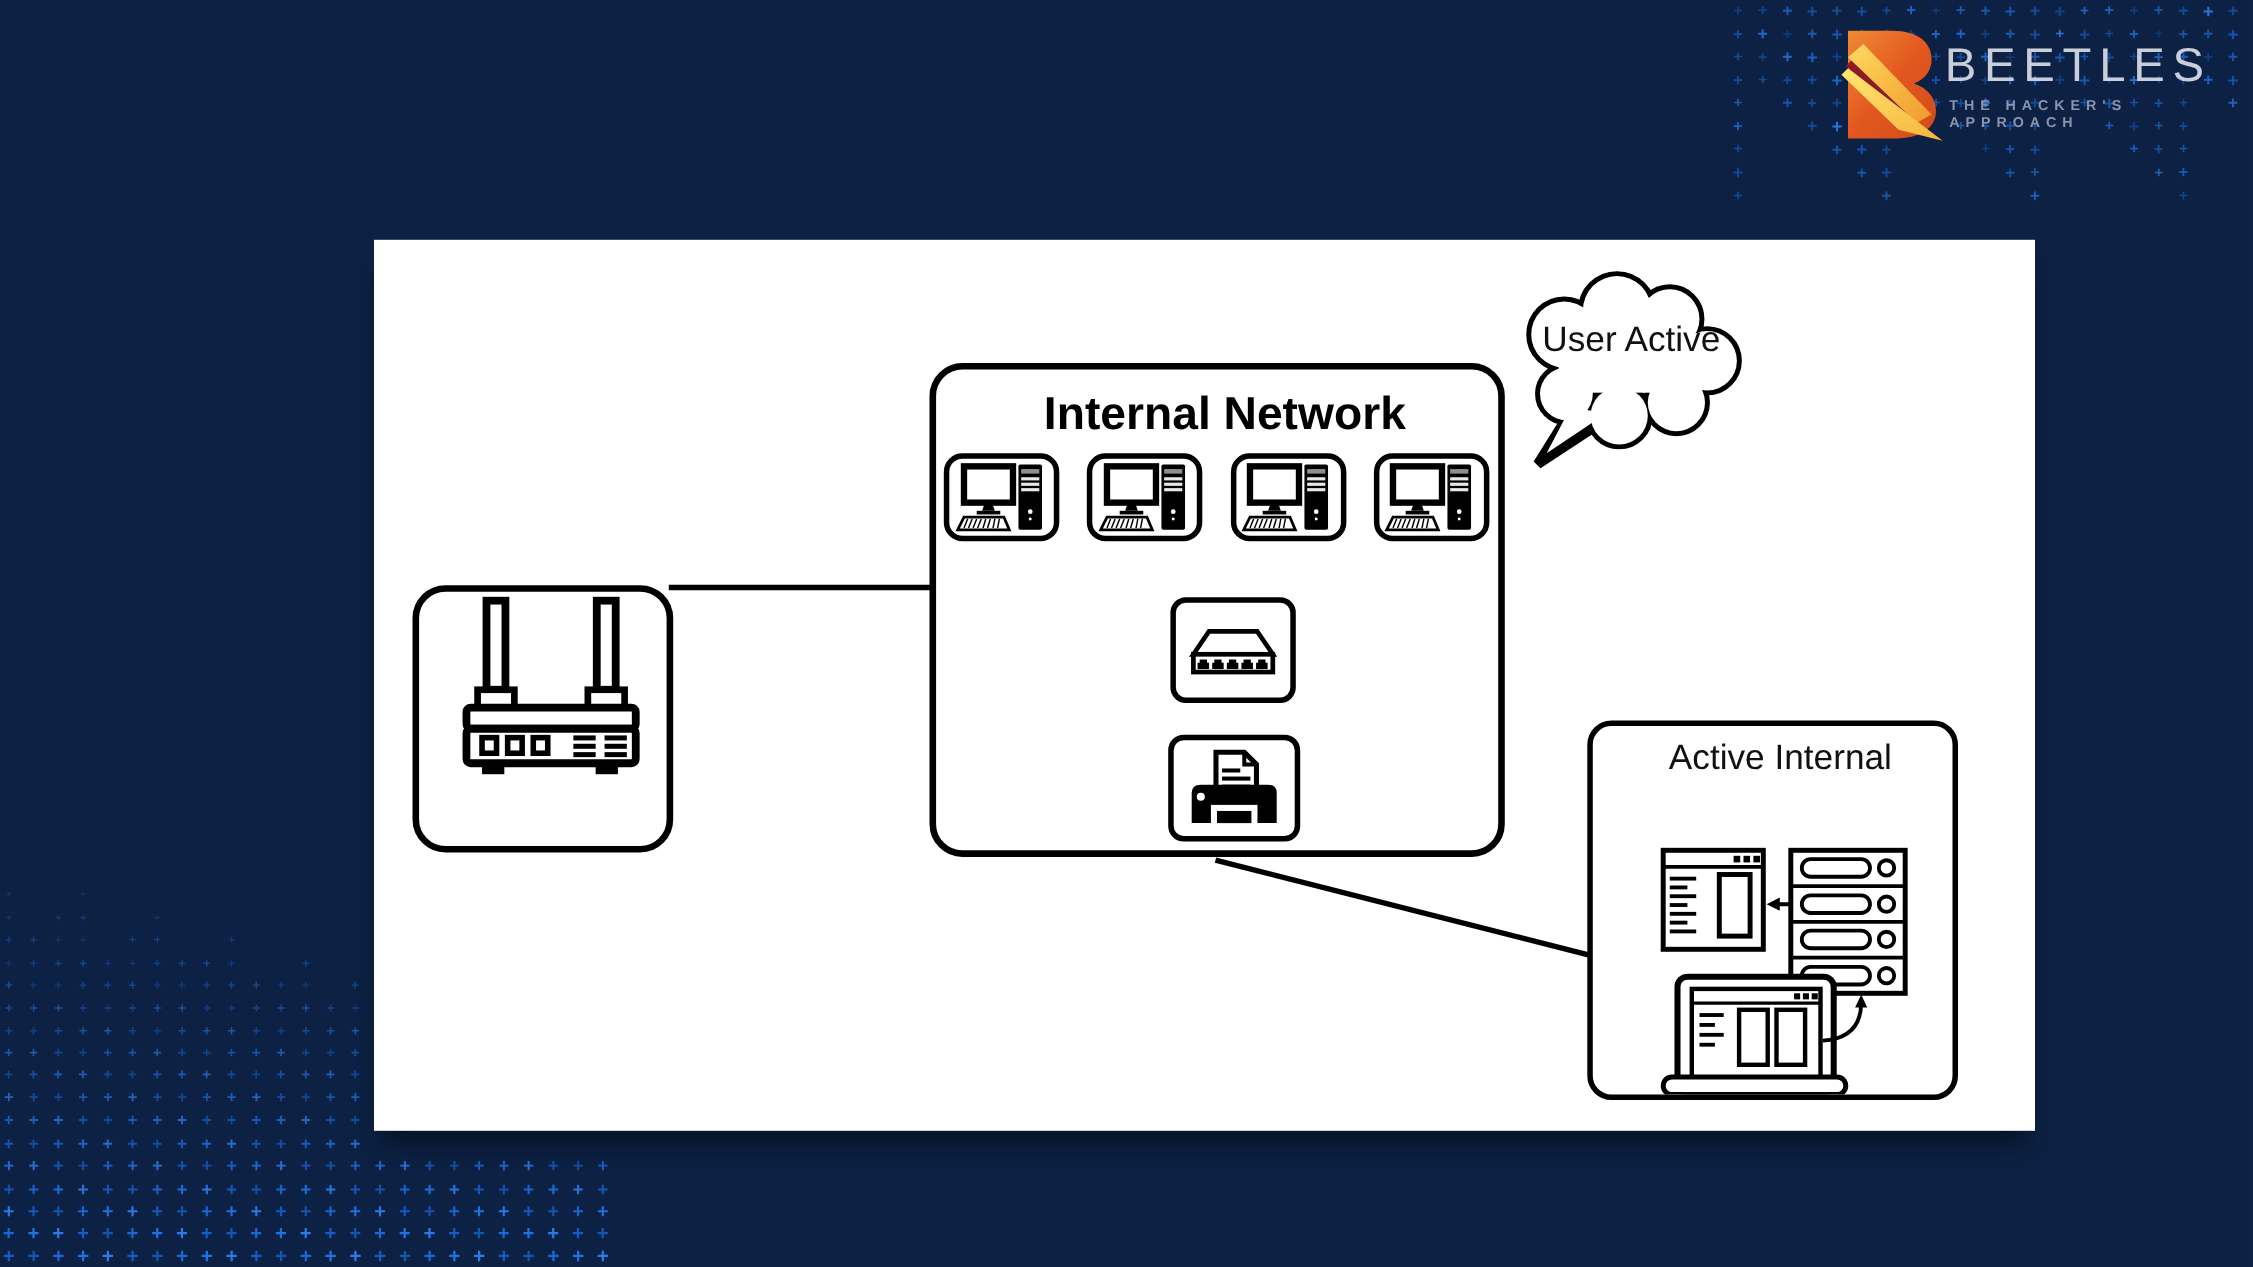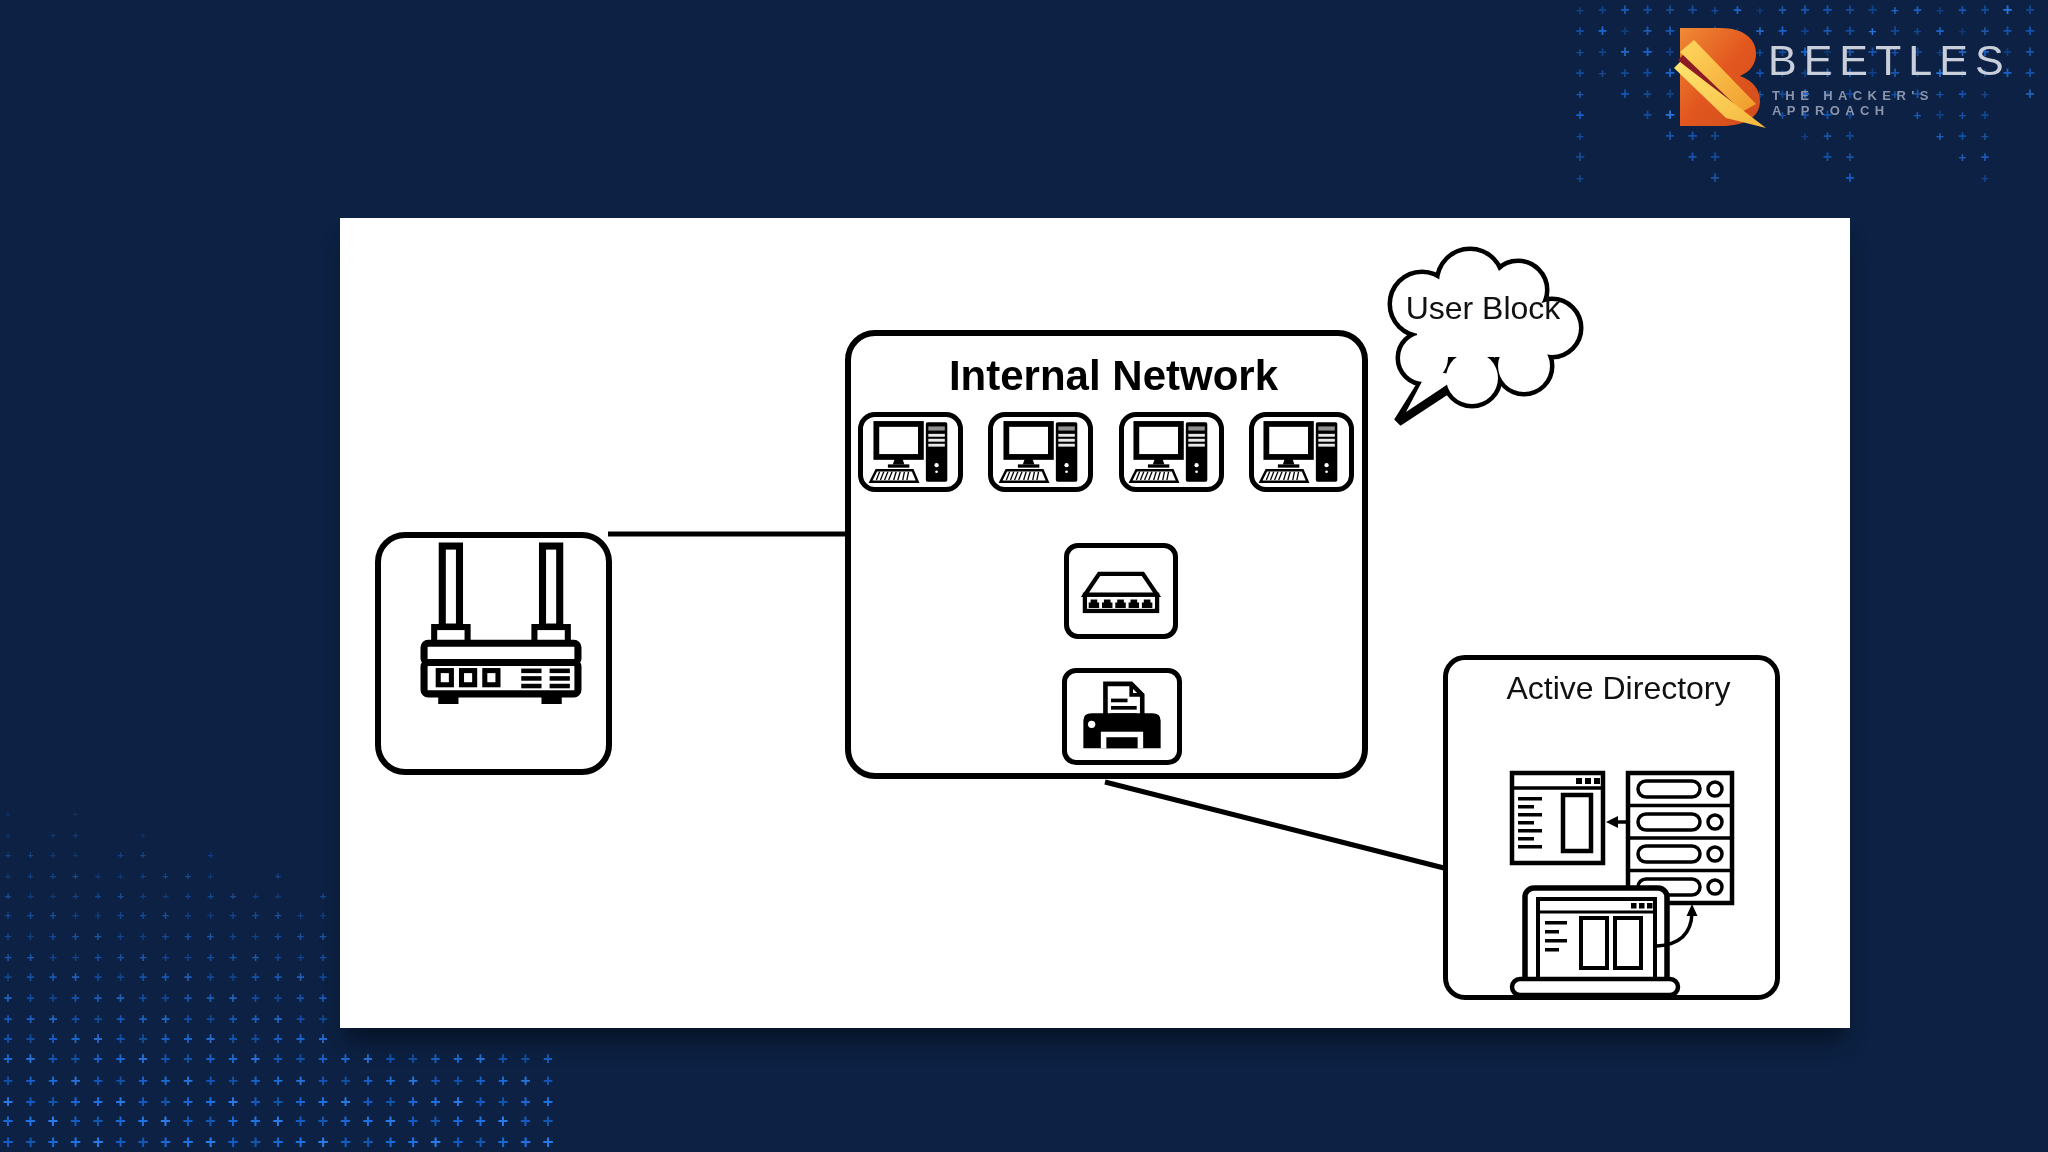--- a/index.html
+++ b/index.html
@@ -687,25 +687,25 @@
           <circle cx="50" cy="62" r="30"></circle>
             <circle cx="98" cy="40" r="31"></circle>
             <circle cx="146" cy="48" r="27"></circle>
           <circle cx="180" cy="86" r="27"></circle>
             <circle cx="152" cy="124" r="26"></circle>
             <circle cx="100" cy="136" r="26"></circle>
           <circle cx="52" cy="116" r="24"></circle>
           <rect x="45" y="55" width="115" height="60"></rect>
         </g>
       </svg>
-      <div class="lbl-reg">User Block</div>
+      <div class="lbl-reg">User Active</div>
     </div>
 
     <div class="node adb">
-      <div class="lbl-reg">Active Directory</div>
+      <div class="lbl-reg">Active Internal</div>
       <svg width="327" height="280" viewBox="0 0 327 280" style="position:absolute;left:0;top:55px;">
 
         <g>
           <rect x="180" y="58" width="104" height="130" fill="#fff" stroke="#000" stroke-width="4.5"></rect>
           <line x1="180" y1="90.5" x2="284" y2="90.5" stroke="#000" stroke-width="3.5"></line>
           <line x1="180" y1="123" x2="284" y2="123" stroke="#000" stroke-width="3.5"></line>
           <line x1="180" y1="155.5" x2="284" y2="155.5" stroke="#000" stroke-width="3.5"></line>
           <g fill="#fff" stroke="#000" stroke-width="3.5">
             <rect x="190" y="66" width="62" height="16" rx="8"></rect>
               <circle cx="267" cy="74" r="7"></circle>

